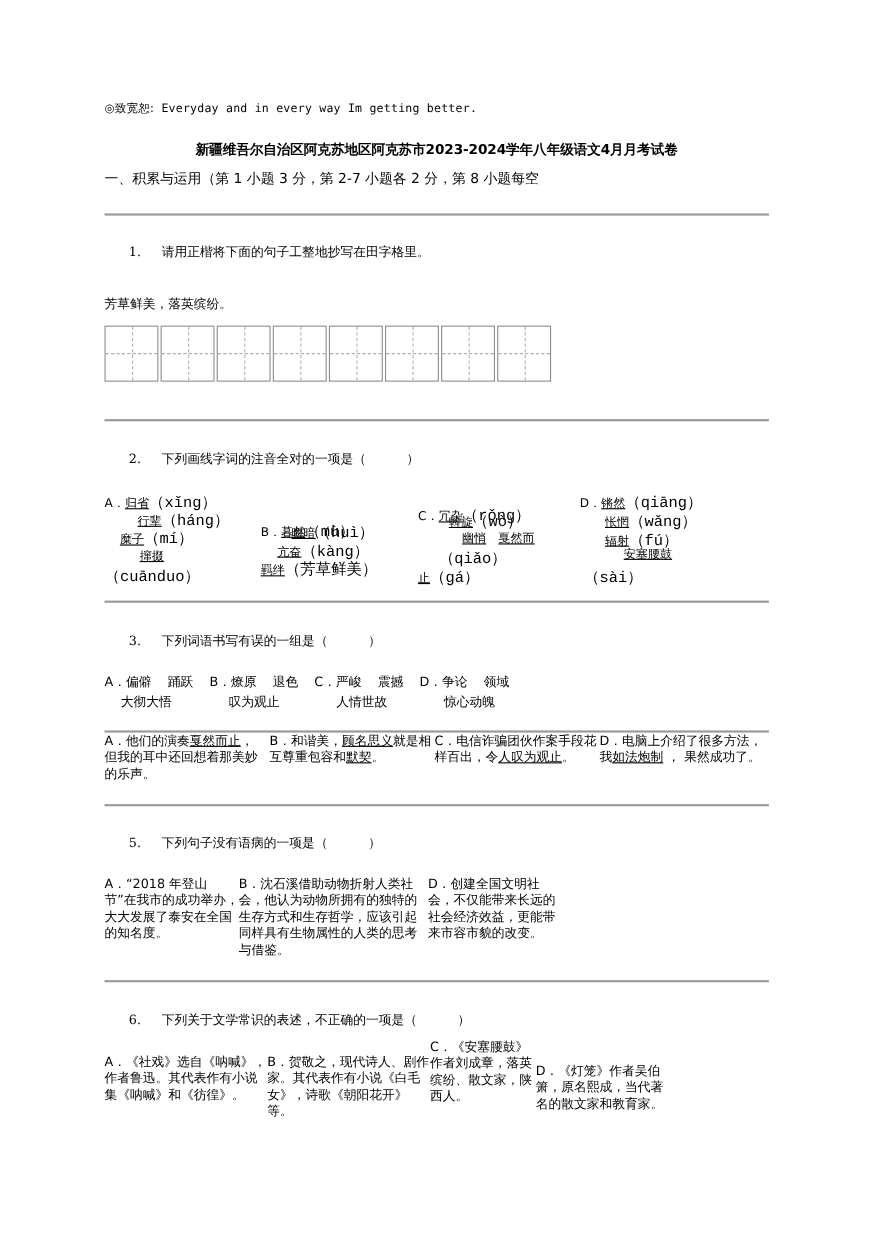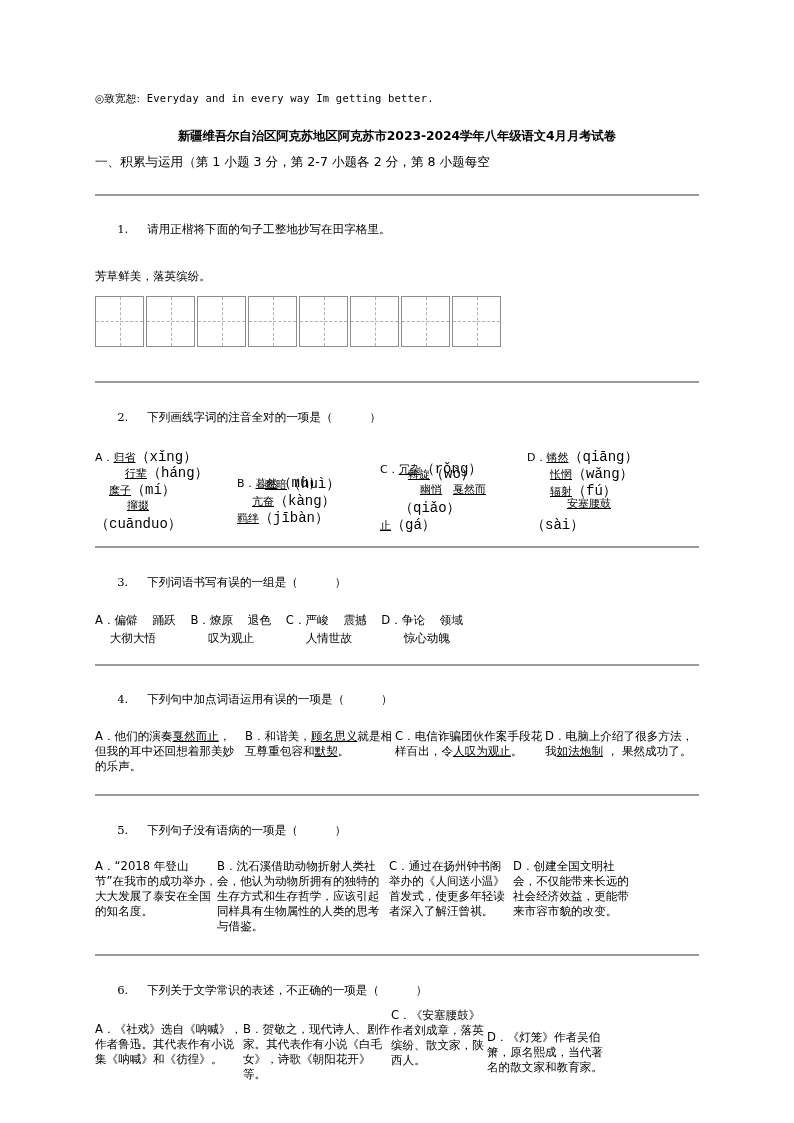--- a/index.html
+++ b/index.html
@@ -204,21 +204,21 @@
       <div class="pin" style="left:142px; top:28px;">
         <span>B．</span><span class="u">暮然</span><span class="py">（mù）</span>
       </div>
       <div class="pin" style="left:170px; top:29px;">
         <span class="u">晦暗</span><span class="py">（huì）</span>
       </div>
       <div class="pin" style="left:157px; top:46px;">
         <span class="u">亢奋</span><span class="py">（kàng）</span>
       </div>
       <div class="pin" style="left:142px; top:63px;">
-        <span class="u">羁绊</span><span class="py">（jībàn）</span>
+        <span class="u">羁绊</span><span class="py">（芳草鲜美）</span>
       </div>
 
       <div class="pin" style="left:285px; top:14px;">
         <span>C．</span><span class="u">冗杂</span><span class="py">（rǒng）</span>
       </div>
       <div class="pin" style="left:313px; top:19px;">
         <span class="u">斡旋</span><span class="py">（wò）</span>
       </div>
       <div class="pin" style="left:325px; top:36px;">
         <span class="u">幽悄</span>
@@ -260,23 +260,20 @@
       <span class="q-num">3.</span><span>下列词语书写有误的一组是（          ）</span>
     </div>
     <div class="q3row">A．偏僻    踊跃    B．燎原    退色    C．严峻    震撼    D．争论    领域</div>
     <div class="q3row">    大彻大悟              叹为观止              人情世故              惊心动魄</div>
   </div>
 
   <div style="height:16px"></div>
 
   <div class="rule"></div>
   <div class="q">
-    <div class="q-stem">
-      <span class="q-num">4.</span><span>下列句中加点词语运用有误的一项是（          ）</span>
-    </div>
     <div class="cols4">
       <div class="c" style="width:150px">
         <span>A．</span><span>他们的演奏<span class="u">戛然而止</span>， 但我的耳中还回想着那美妙的乐声。</span>
       </div>
       <div class="c" style="width:150px">
         <span>B．</span><span>和谐美，<span class="u">顾名思义</span>就是相互尊重包容和<span class="u">默契</span>。</span>
       </div>
       <div class="c" style="width:150px">
         <span>C．</span><span>电信诈骗团伙作案手段花样百出，令<span class="u">人叹为观止</span>。</span>
       </div>
@@ -293,23 +290,20 @@
     <div class="q-stem">
       <span class="q-num">5.</span><span>下列句子没有语病的一项是（          ）</span>
     </div>
     <div class="cols4">
       <div class="c" style="width:122px">
         <span>A．</span><span>“2018 年登山节”在我市的成功举办，大大发展了泰安在全国的知名度。</span>
       </div>
       <div class="c" style="width:172px">
         <span>B．</span><span>沈石溪借助动物折射人类社会，他认为动物所拥有的独特的生存方式和生存哲学，应该引起同样具有生物属性的人类的思考与借鉴。</span>
       </div>
-      <div class="c" style="width:124px">
-        <span>C．</span><span>通过在扬州钟书阁举办的《人间送小温》首发式，使更多年轻读者深入了解汪曾祺。</span>
-      </div>
       <div class="c" style="width:122px">
         <span>D．</span><span>创建全国文明社会，不仅能带来长远的社会经济效益，更能带来市容市貌的改变。</span>
       </div>
     </div>
   </div>
 
   <div style="height:20px"></div>
 
   <div class="rule"></div>
   <div class="q">

